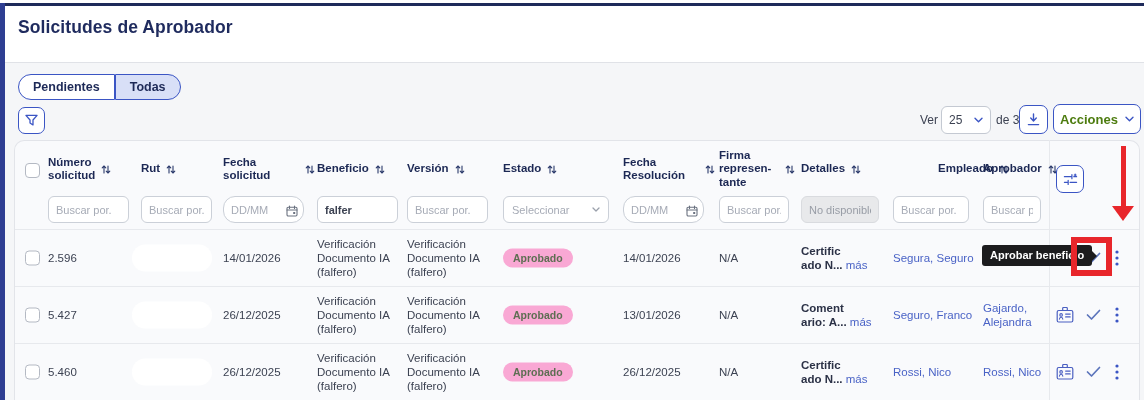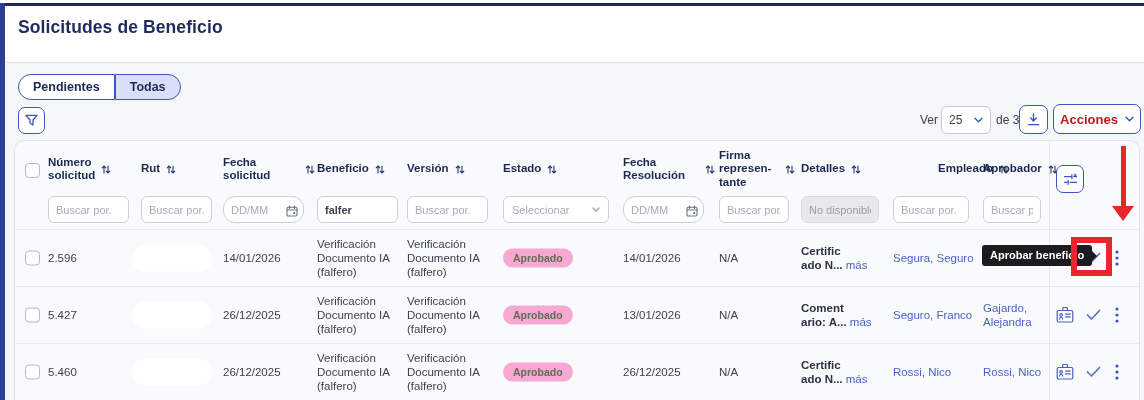--- a/index.html
+++ b/index.html
@@ -29,21 +29,21 @@
   .filter-btn { top:107px; left:18px; width:27px; height:27px; }
   .toolbar-label { font-size:12px; color:#3c4252; }
   .ver-label { top:113px; left:920px; }
   .pagesize { top:106px; left:941px; width:50px; height:28px; border:1px solid #c4c9d2; border-radius:6px;
               background:#fff; display:flex; align-items:center; justify-content:space-between; padding:0 7px;
               font-size:12px; color:#3c4252; cursor:pointer; }
   .of-label { top:113px; left:996px; }
   .download-btn { top:105px; left:1019px; width:29px; height:29px; }
   .acciones-btn { top:104px; left:1053px; width:88px; height:30px; border:1.5px solid #3b55c4; border-radius:7px;
                   background:#fff; display:flex; align-items:center; justify-content:center; gap:7px;
-                  font-size:13px; color:#b91c1c; font-weight:600; cursor:pointer; }
+                  font-size:13px; color:#4d7c0f; font-weight:600; cursor:pointer; }
 
   
   .table-box { top:140px; left:14px; width:1126px; height:266px; background:#f9fafc;
                border:1px solid #e2e4e9; border-bottom:none; border-radius:10px 10px 0 0; }
   .actions-divider { top:140px; left:1049px; width:1px; height:260px; background:#e7e9ed; }
   .hdivider { left:15px; width:1124px; height:1px; background:#e7e9ed; }
 
   .checkbox { width:15px; height:15px; border:1.4px solid #b4b9c3; border-radius:4px; background:#fff; cursor:pointer; }
 
   .hcell { top:146px; height:46px; display:flex; align-items:center; gap:6px; }
@@ -89,21 +89,21 @@
   .hl-head { left:1112px; top:206px; width:0; height:0; border-left:11px solid transparent;
              border-right:11px solid transparent; border-top:15px solid #e8262b; z-index:6; }
 </style>
 </head>
 <body>
 
 <div id="stage">
   <div class="abs top-line"></div>
   <div class="abs left-bar"></div>
   <div class="abs content-bg"></div>
-  <div class="abs page-title">Solicitudes de Beneficio</div>
+  <div class="abs page-title">Solicitudes de Aprobador</div>
   <div class="abs title-divider"></div>
 
   <div class="abs tabs">
     <div class="tab first">Pendientes</div>
     <div class="tab last">Todas</div>
   </div>
 
   <div class="abs icon-btn filter-btn">
     <span style="display:flex;">
       <svg width="13" height="13" viewBox="0 0 14 14" fill="none">

